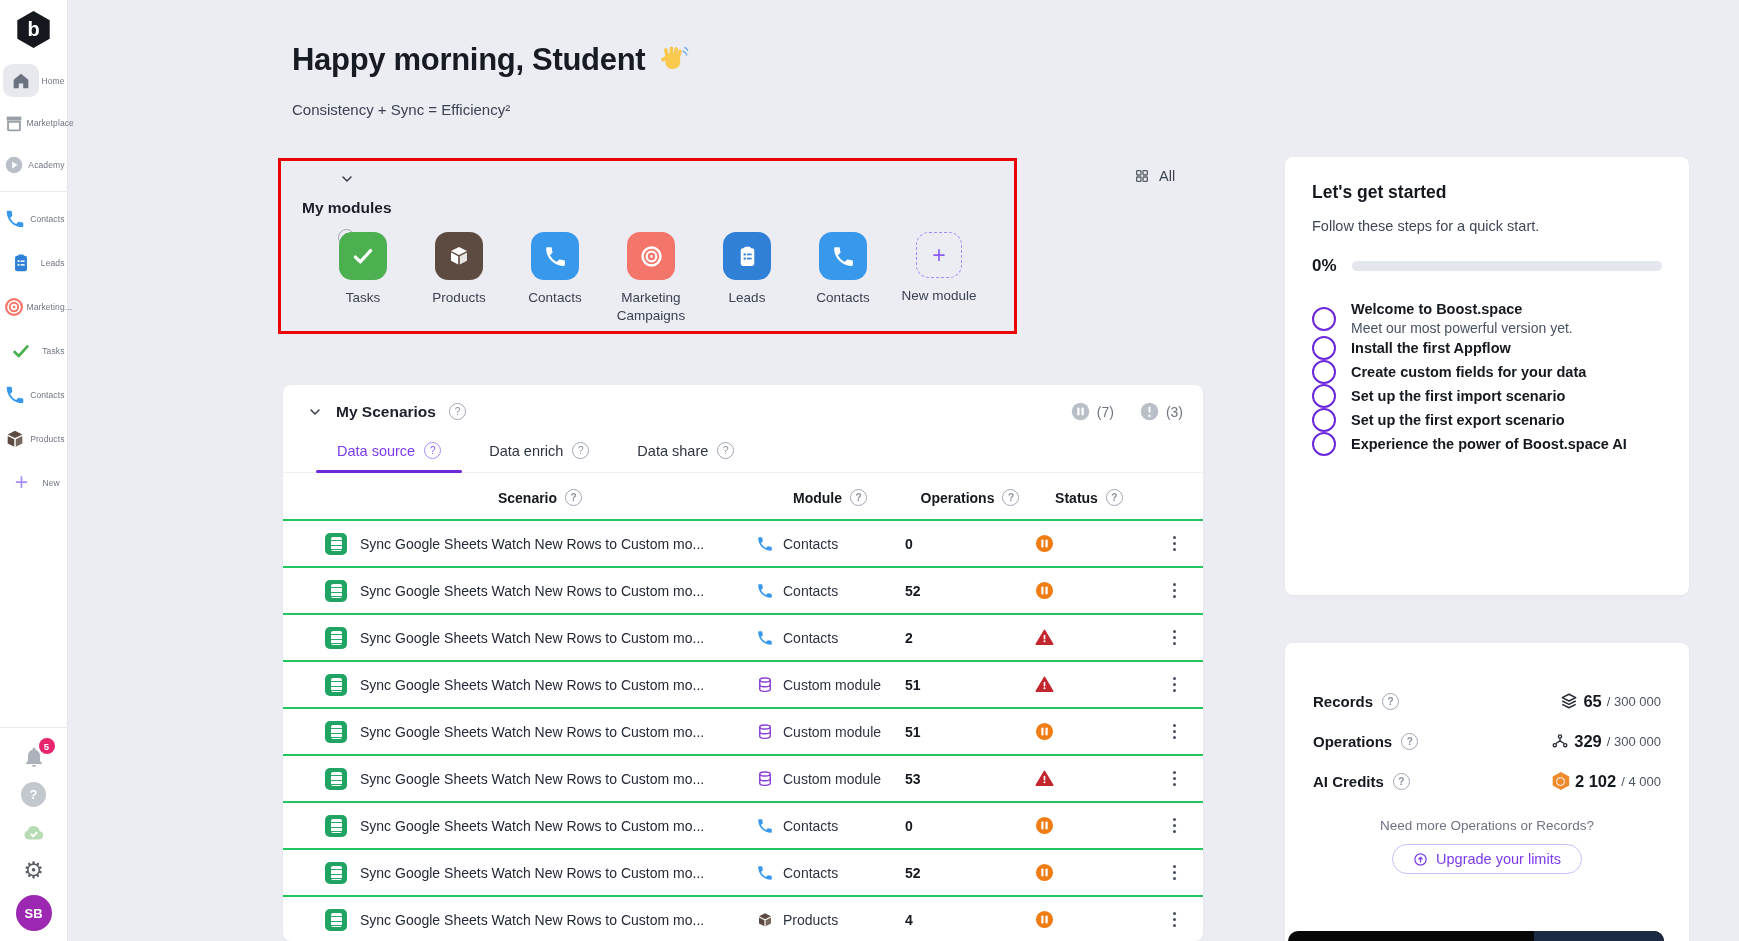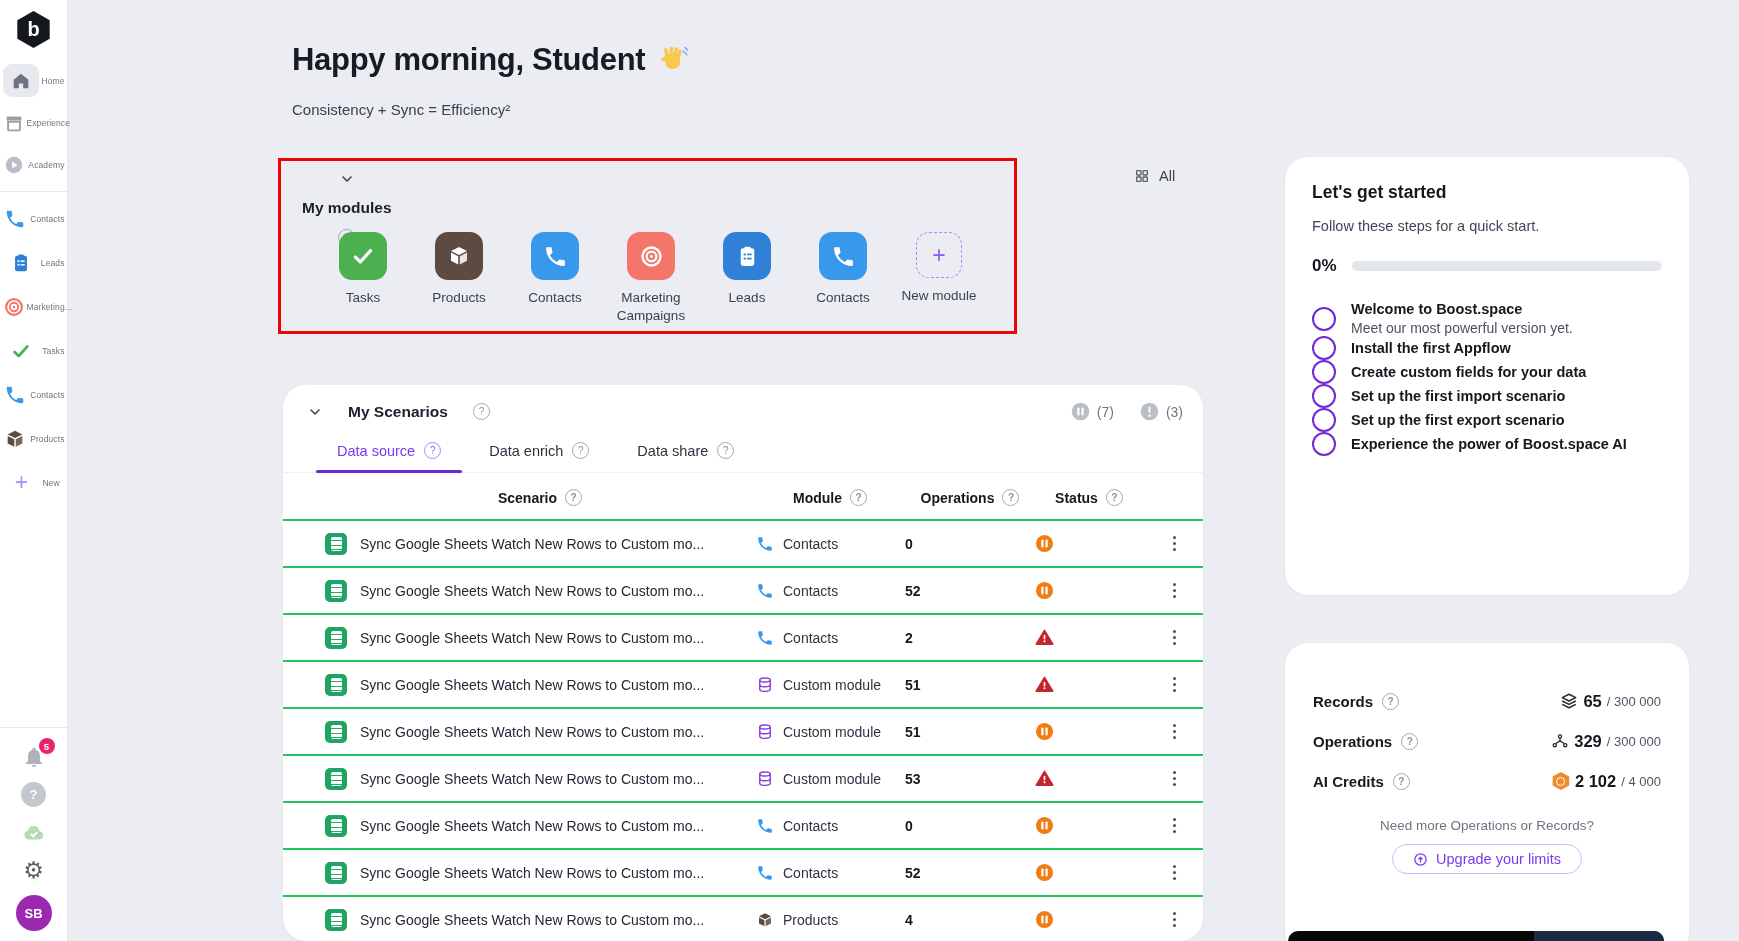--- a/index.html
+++ b/index.html
@@ -49,23 +49,23 @@
   .modules-row{position:absolute;left:318px;top:232px;display:flex;gap:6px;}
   .module-tile{width:90px;display:flex;flex-direction:column;align-items:center;gap:9px;cursor:pointer;}
   .module-ic{width:48px;height:48px;border-radius:13px;display:flex;align-items:center;justify-content:center;color:#fff;}
   .module-ic.dashed{width:44px;height:44px;background:transparent;border:1.6px dashed #a78bfa;color:#8b5cf6;}
   .plus-glyph::after{content:"+";font-size:23px;font-weight:400;line-height:1;}
   .module-label{font-size:13.5px;color:#3a4150;text-align:center;line-height:1.3;}
   .all-control{position:absolute;left:1134px;top:168px;display:flex;align-items:center;gap:9px;cursor:pointer;}
   .all-label{font-size:14.5px;color:#3c4350;}
 
   
-  .card{background:#fff;border-radius:23px;box-shadow:0 1px 3px rgba(25,28,48,.05);box-sizing:border-box;}
+  .card{background:#fff;border-radius:8px;box-shadow:0 1px 3px rgba(25,28,48,.05);box-sizing:border-box;}
   .scenarios-card{position:absolute;left:283px;top:385px;width:920px;height:556px;overflow:hidden;}
-  .sc-head{display:flex;align-items:center;gap:25px;padding:17px 20px 11px 24px;}
+  .sc-head{display:flex;align-items:center;gap:13px;padding:17px 20px 11px 24px;}
   .sc-badges{margin-left:auto;display:flex;align-items:center;gap:26px;}
   .sc-badge{display:flex;align-items:center;gap:7px;color:#6f7680;font-size:14px;}
   .sc-tabs{display:flex;gap:6px;padding:4px 24px 0 33px;border-bottom:1px solid #eef0f4;}
   .sc-tab{display:flex;align-items:center;gap:9px;padding:6px 21px 13px;font-size:14.5px;color:#2d333f;position:relative;cursor:pointer;}
   .sc-tab.active{color:#7c3aed;}
   .sc-tab.active .qmark{border-color:#a78bfa;color:#8b5cf6;}
   .sc-tab.active::after{content:"";position:absolute;left:0;right:0;bottom:-1px;height:3px;background:#6d28d9;border-radius:2px;}
   .sc-thead{display:flex;align-items:center;padding:16px 24px 13px 42px;font-size:14px;font-weight:700;color:#14181f;}
   .th{display:flex;align-items:center;gap:8px;justify-content:center;}
   .th-scenario{flex:1;}
@@ -141,21 +141,21 @@
         </span>
         <span class="sb-label">Home</span>
       </div>
       <div class="sb-item">
         <span class="sb-ic">
           <svg width="22" height="22" viewBox="0 0 24 24" fill="#9aa0a8">
               <path d="M4 5h16v4.4H4z"></path>
               <path d="M5.5 10.8h13V19a1 1 0 0 1-1 1h-11a1 1 0 0 1-1-1v-8.2z" fill="none" stroke="#9aa0a8" stroke-width="2"></path>
             </svg>
         </span>
-        <span class="sb-label">Experience</span>
+        <span class="sb-label">Marketplace</span>
       </div>
       <div class="sb-item">
         <span class="sb-ic">
           <svg width="22" height="22" viewBox="0 0 24 24">
               <circle cx="12" cy="12" r="9" fill="#b9bec7"></circle>
               <path d="M10 8.3v7.4l5.8-3.7z" fill="#fff"></path>
             </svg>
         </span>
         <span class="sb-label">Academy</span>
       </div>

